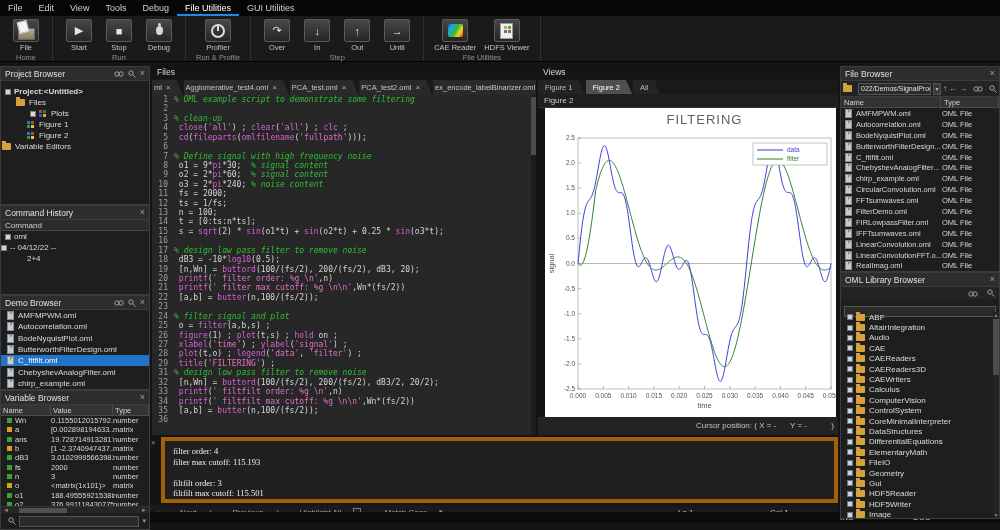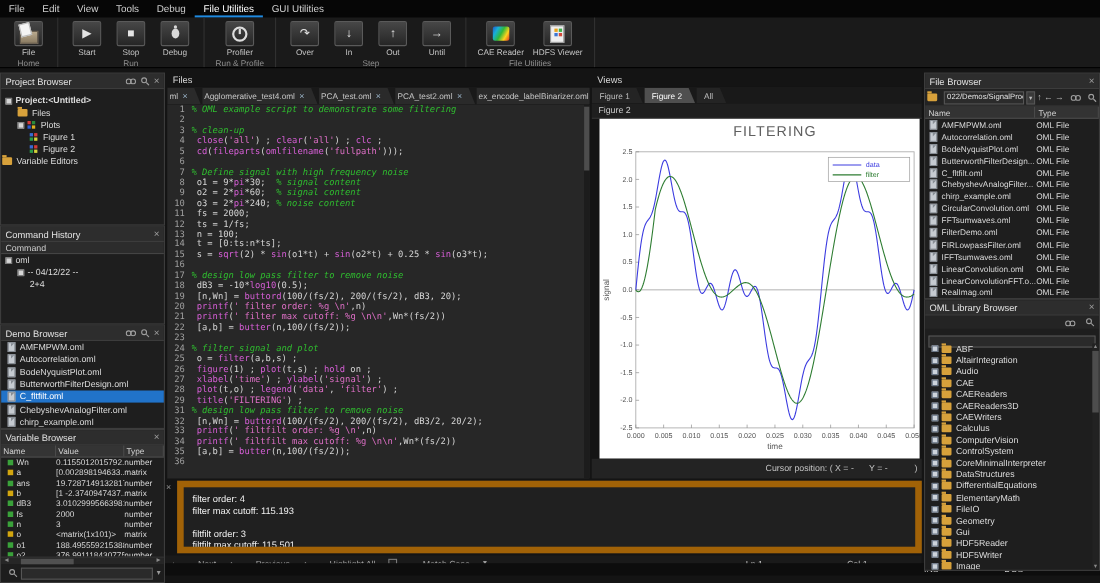--- a/index.html
+++ b/index.html
@@ -99,21 +99,21 @@
   .code-line .src{flex:1;overflow:hidden;}
   .tk-c{color:#2fbf2f;font-style:italic;}
   .tk-f{color:#d85fd8;}
   .tk-s{color:#e070c8;}
   .tk-p{color:#d6d6d6;}
   .vscroll{position:absolute;right:0;top:0;width:5px;height:100%;background:#1c1c1c;}
   .vthumb{position:absolute;top:2px;right:0;width:5px;height:58px;background:#4d4d4d;}
 
   
   .console-close{position:absolute;left:151px;top:438px;font-size:8px;color:#999;}
-  .console{position:absolute;left:161px;top:437px;width:677px;height:66px;background:#202020;border:6px solid #a16207;padding:5px 8px;font-family:Liberation Sans, sans-serif;overflow:hidden;}
+  .console{position:absolute;left:161px;top:437px;width:677px;height:66px;background:#202020;border:4px solid #a16207;padding:5px 8px;font-family:Liberation Serif, serif;overflow:hidden;}
   .con-line{font-size:8.5px;line-height:10.5px;min-height:10.5px;color:#f0f0f0;white-space:pre;}
 
   
   .findbar{position:absolute;left:150px;top:505px;width:688px;height:14px;background:#1a1a1a;display:flex;align-items:center;font-size:8px;color:#a5a5a5;gap:4px;padding:0 6px;}
   .fico{color:#8f8f8f;font-size:8px;}
   .fitem{margin-right:8px;white-space:nowrap;padding-left:16px;}
   .cb{display:inline-block;width:8px;height:8px;border:1px solid #7a7a7a;background:#1f1f1f;vertical-align:-1px;margin-right:3px;}
   .lncol{position:absolute;color:#c0c0c0;}
 
   
@@ -280,21 +280,21 @@
     <div class="body">
       <div class="trow" style="padding-left: 4px;">
           <span class="tbox i-boxed"></span>
           <span class="ticon i-none"></span>
           <span class="lbl i-bold">Project:&lt;Untitled&gt;</span>
         </div>
         <div class="trow" style="padding-left: 15px;">
           <span class="ticon i-folder"></span>
           <span class="lbl">Files</span>
         </div>
-        <div class="trow" style="padding-left: 15px; align-items: center;">
+        <div class="trow" style="padding-left: 29px; align-items: center;">
           <span class="tbox i-boxed"></span>
           <span class="ticon i-plots"></span>
           <span class="lbl">Plots</span>
         </div>
         <div class="trow" style="padding-left: 26px;">
           <span class="ticon i-figure"></span>
           <span class="lbl">Figure 1</span>
         </div>
         <div class="trow" style="padding-left: 26px;">
           <span class="ticon i-figure"></span>
@@ -314,21 +314,21 @@
       <span class="phicon">×</span>
     </div>
     <div class="colhead">
         <span>Command</span>
       </div>
     <div class="body">
       <div class="trow" style="padding-left: 4px;">
           <span class="tbox i-boxed"></span>
           <span class="lbl">oml</span>
         </div>
-        <div class="trow" style="padding-left: 15px;">
+        <div class="trow" style="">
           <span class="tbox i-boxed"></span>
           <span class="lbl">-- 04/12/22 --</span>
         </div>
         <div class="trow" style="padding-left: 26px;">
           <span class="lbl">2+4</span>
         </div>
     </div>
   </div>
 
   <div class="panel" id="demo-browser">

